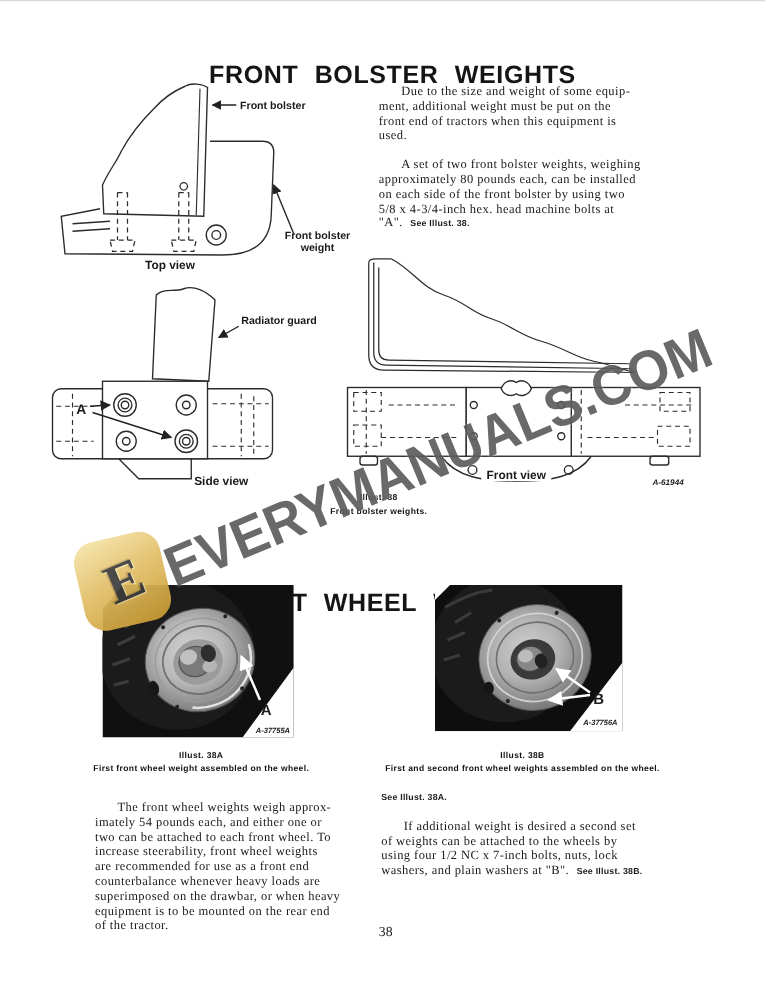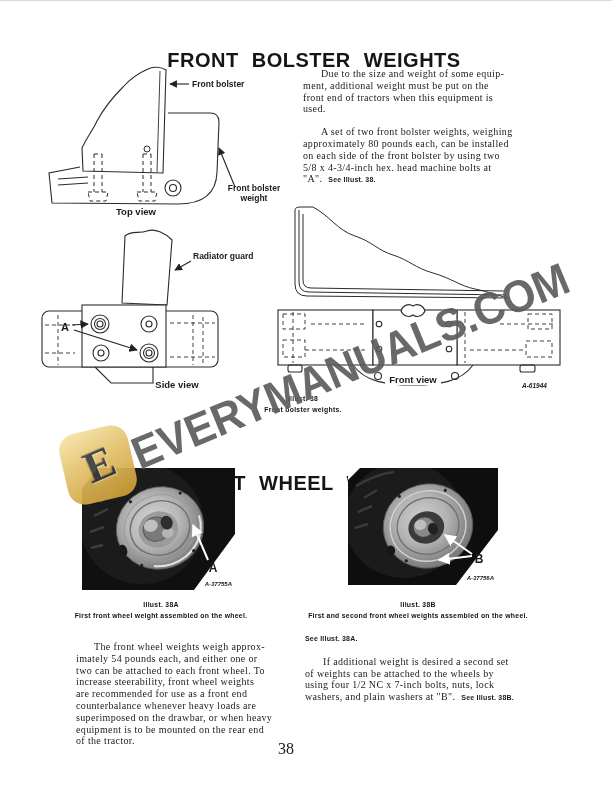--- a/index.html
+++ b/index.html
@@ -10,21 +10,21 @@
          text-align:center;letter-spacing:.5px;word-spacing:7px;margin:16px;}
   .t1{left:0;top:33px;width:596px;font-size:20px;}
   .t2{left:0;top:456px;width:586px;font-size:20px;}
   .body-text{font-size:10px;line-height:11.8px;letter-spacing:.35px;white-space:pre-line;
              text-indent:18px;margin:0 0 11px 0;}
   .ref{font-family:"Liberation Sans",sans-serif;font-weight:700;font-size:7px;
        letter-spacing:.2px;margin-left:6px;}
   .ref.block{display:block;text-indent:0;margin-left:0;margin-top:1px;}
   .fig-caption{font-family:"Liberation Sans",sans-serif;font-weight:700;font-size:6.8px;
                letter-spacing:.3px;line-height:10.5px;text-align:center;color:#111;}
-  .pagenum{font-size:16px;text-align:left;}
+  .pagenum{font-size:11px;text-align:right;}
   svg text{font-family:"Liberation Sans",sans-serif;font-weight:700;fill:#1a1a1a;}
   .wm-text{position:absolute;left:134px;top:430px;height:52px;line-height:52px;
            font-family:"Liberation Sans",sans-serif;font-weight:700;font-size:45px;
            color:rgba(72,72,72,.82);white-space:nowrap;transform:rotate(-22.5deg) scaleX(.95);
            transform-origin:0 50%;z-index:50;text-shadow:0 0 2px rgba(255,255,255,.55);}
   .wm-logo{position:absolute;left:63px;top:429px;width:70px;height:72px;border-radius:17px;
            background:linear-gradient(160deg,#f6e7ae 0%,#e3c06a 45%,#c99a2e 100%);
            opacity:.93;z-index:51;display:flex;align-items:center;justify-content:center;
            transform:rotate(-13deg);}
   .wm-logo span{font-family:"Liberation Serif",serif;font-weight:700;font-size:44px;color:#3d3d3d;

